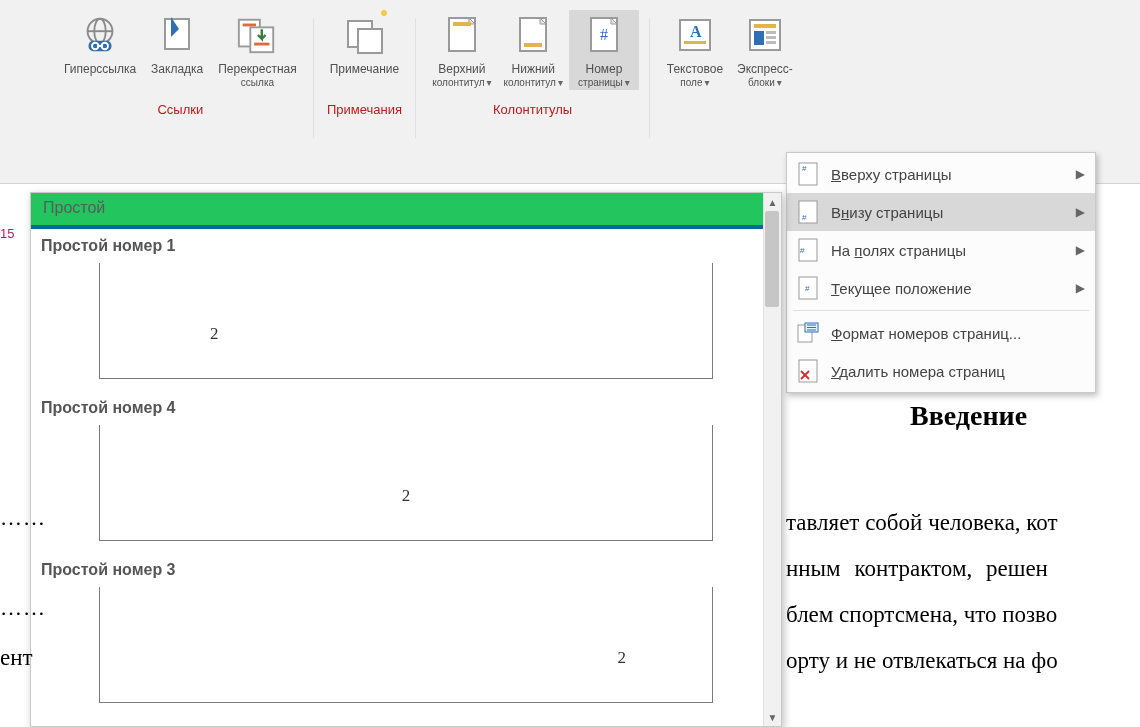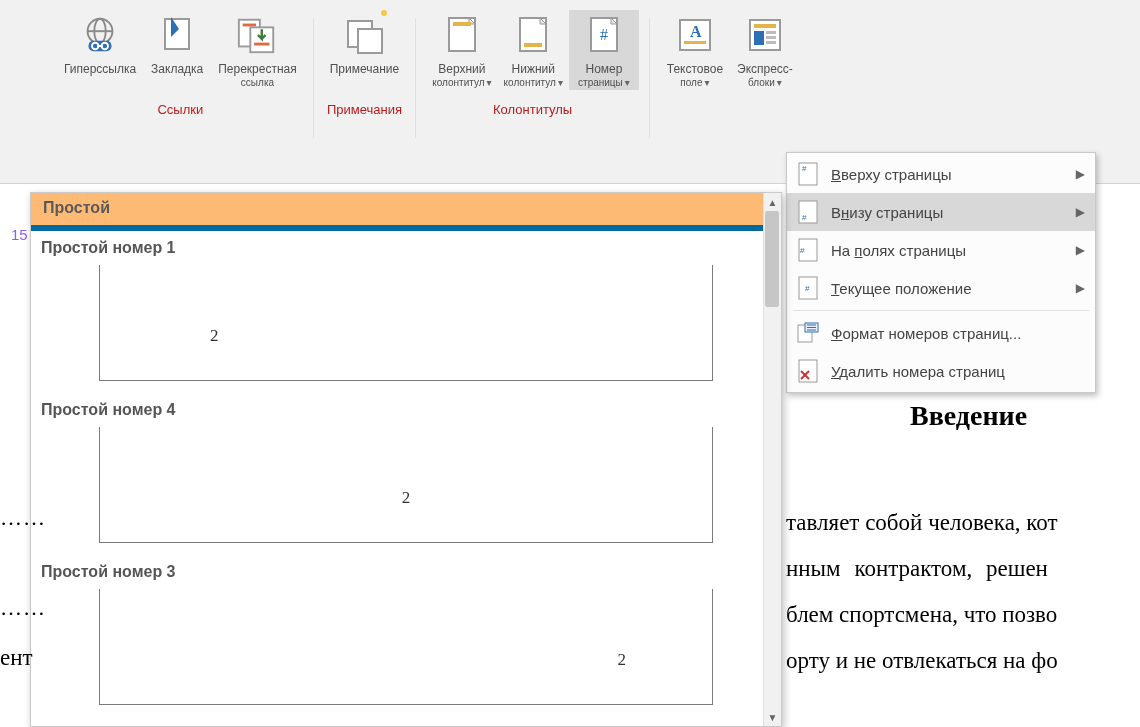--- a/index.html
+++ b/index.html
@@ -64,41 +64,41 @@
     position:absolute; right:0; top:0; bottom:0; width:18px;
     background:#f1f1f1; border-left:1px solid #e0e0e0;
   }
   .gallery .thumb {
     position:absolute; right:2px; top:18px; width:14px; height:96px;
     background:#c6c6c6; border-radius:2px;
   }
   .gallery .sb-arr { position:absolute; left:0; right:0; height:18px; display:flex; align-items:center; justify-content:center; color:#666; font-size:10px;}
   .gallery .sb-arr.top{top:0;} .gallery .sb-arr.bot{bottom:0;}
   .gal-head {
-    background:#fdba74; color:#5a5a5a; font-weight:700; font-size:16px;
-    padding:6px 12px 8px 12px; border-bottom:6px solid #0369a1;
+    background:#22c55e; color:#5a5a5a; font-weight:400; font-size:16px;
+    padding:6px 12px 8px 12px; border-bottom:4px solid #0369a1;
   }
   .gal-body { padding:4px 28px 4px 8px; }
   .gal-item { margin-bottom:20px; }
   .gal-item .title { font-weight:600; color:#555; font-size:16px; margin:4px 2px 8px 2px; }
   .gal-preview {
     height:116px; margin:0 40px 0 60px; position:relative;
     border:1px solid #7a7a7a; border-top:none;
   }
   .gal-preview .num { position:absolute; bottom:34px; font-family:"Times New Roman",serif; font-size:17px; color:#333; }
   .gal-preview.left  .num { left:110px; }
   .gal-preview.center .num { left:50%; transform:translateX(-50%);}
   .gal-preview.right  .num { right:86px; }
 
   
   .doc-frag { position:absolute; font-family:"Times New Roman",serif; color:#000; }
   .doc-heading { font-size:28px; font-weight:700;margin-left:48px; }
   .doc-text { font-size:23px; line-height:2.0; }
   .dots { font-size:22px; color:#000; letter-spacing:1px;}
-  .small15 { position:absolute; left:0; top:226px; font-size:15px; color:#8b5cf6;padding-left:11px; }
+  .small15 { position:absolute; left:0; top:226px; font-size:13px; color:#be185d; }
 
   
   svg { display:block; }
 </style>
 </head>
 <body>
 
 <div class="ribbon">
   <div class="rib-groups">
 

